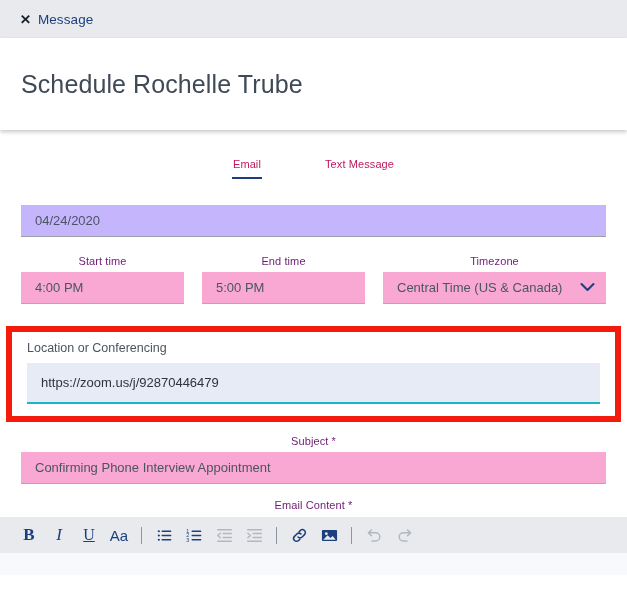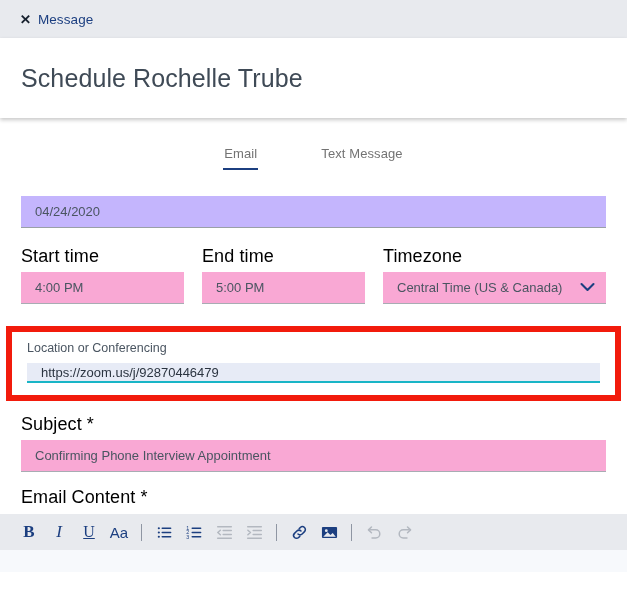--- a/index.html
+++ b/index.html
@@ -45,21 +45,21 @@
     transform: scaleX(1.05);
   }
   .cancel-label {
     font-size: 13.5px;
     color: #1c3f80;
     letter-spacing: .1px;
   }
 
   
   .header {
-    height: 80px;
+    height: 92px;
     background: #ffffff;
     display: flex;
     align-items: center;
     padding-left: 21px;
     box-shadow: 0 2px 4px rgba(0,0,0,.22);
     position: relative;
     z-index: 5;
   }
   .page-title {
     font-size: 25px;
@@ -81,43 +81,44 @@
     justify-content: center;
     gap: 60px;
     padding-top: 28px;
     padding-bottom: 0;
   }
   .tab {
     position: relative;
     background: none;
     border: none;
     padding: 0 2px 9px 2px;
-    font-size: 13px;
-    color: #737373;
+    font-size: 11px;
+    color: #be185d;
     cursor: pointer;
     font-family: "Liberation Sans", sans-serif;
     letter-spacing: .1px;
   }
   .tab.active::after {
     content: "";
     position: absolute;
     left: 1px; right: 1px; bottom: 0;
     height: 2px;
     background: #1c3f80;
   }
 
   
   .form { padding: 0 21px; margin-top: 26px; }
 
   .field-label {
-    font-size: 18px;
-    color: #000000;
+    font-size: 11px;
+    color: #701a75;
     margin-bottom: 5px;
     display: block;
     letter-spacing: .1px;
+    text-align: center;
   }
 
   .input {
     width: 100%;
     height: 32px;
     background: #c4b5fd;
     border: none;
     border-bottom: 1px solid #9aa0a6;
     padding: 0 14px;
     font-size: 13px;
@@ -169,21 +170,21 @@
   }
   .loc-help {
     font-size: 11.5px;
     color: #9ba1ab;
     line-height: 1.45;
     margin: 0 0 9px 0;
     max-width: 576px;
   }
   .loc-input {
     width: 100%;
-    height: 20px;
+    height: 41px;
     background: #e7ebf6;
     border: none;
     border-bottom: 2px solid #19b5c6;
     padding: 0 14px;
     font-size: 13px;
     color: #2b3440;
     font-family: "Liberation Sans", sans-serif;
     outline: none;
     display: flex;
     align-items: center;

